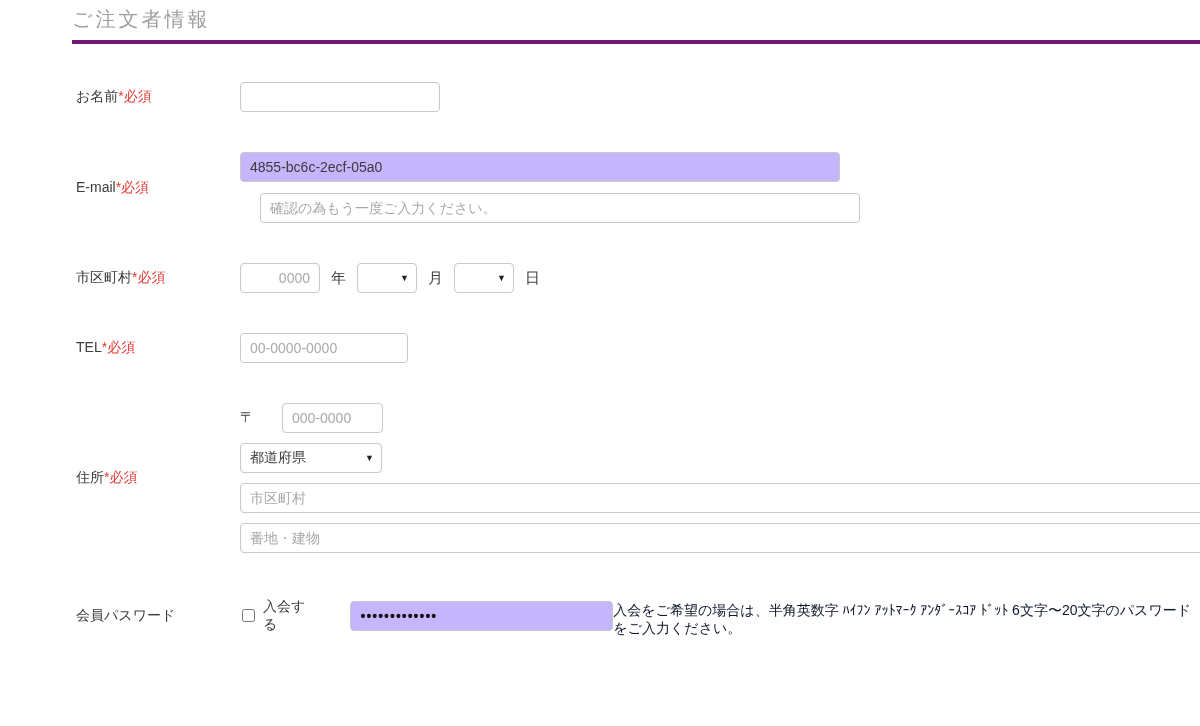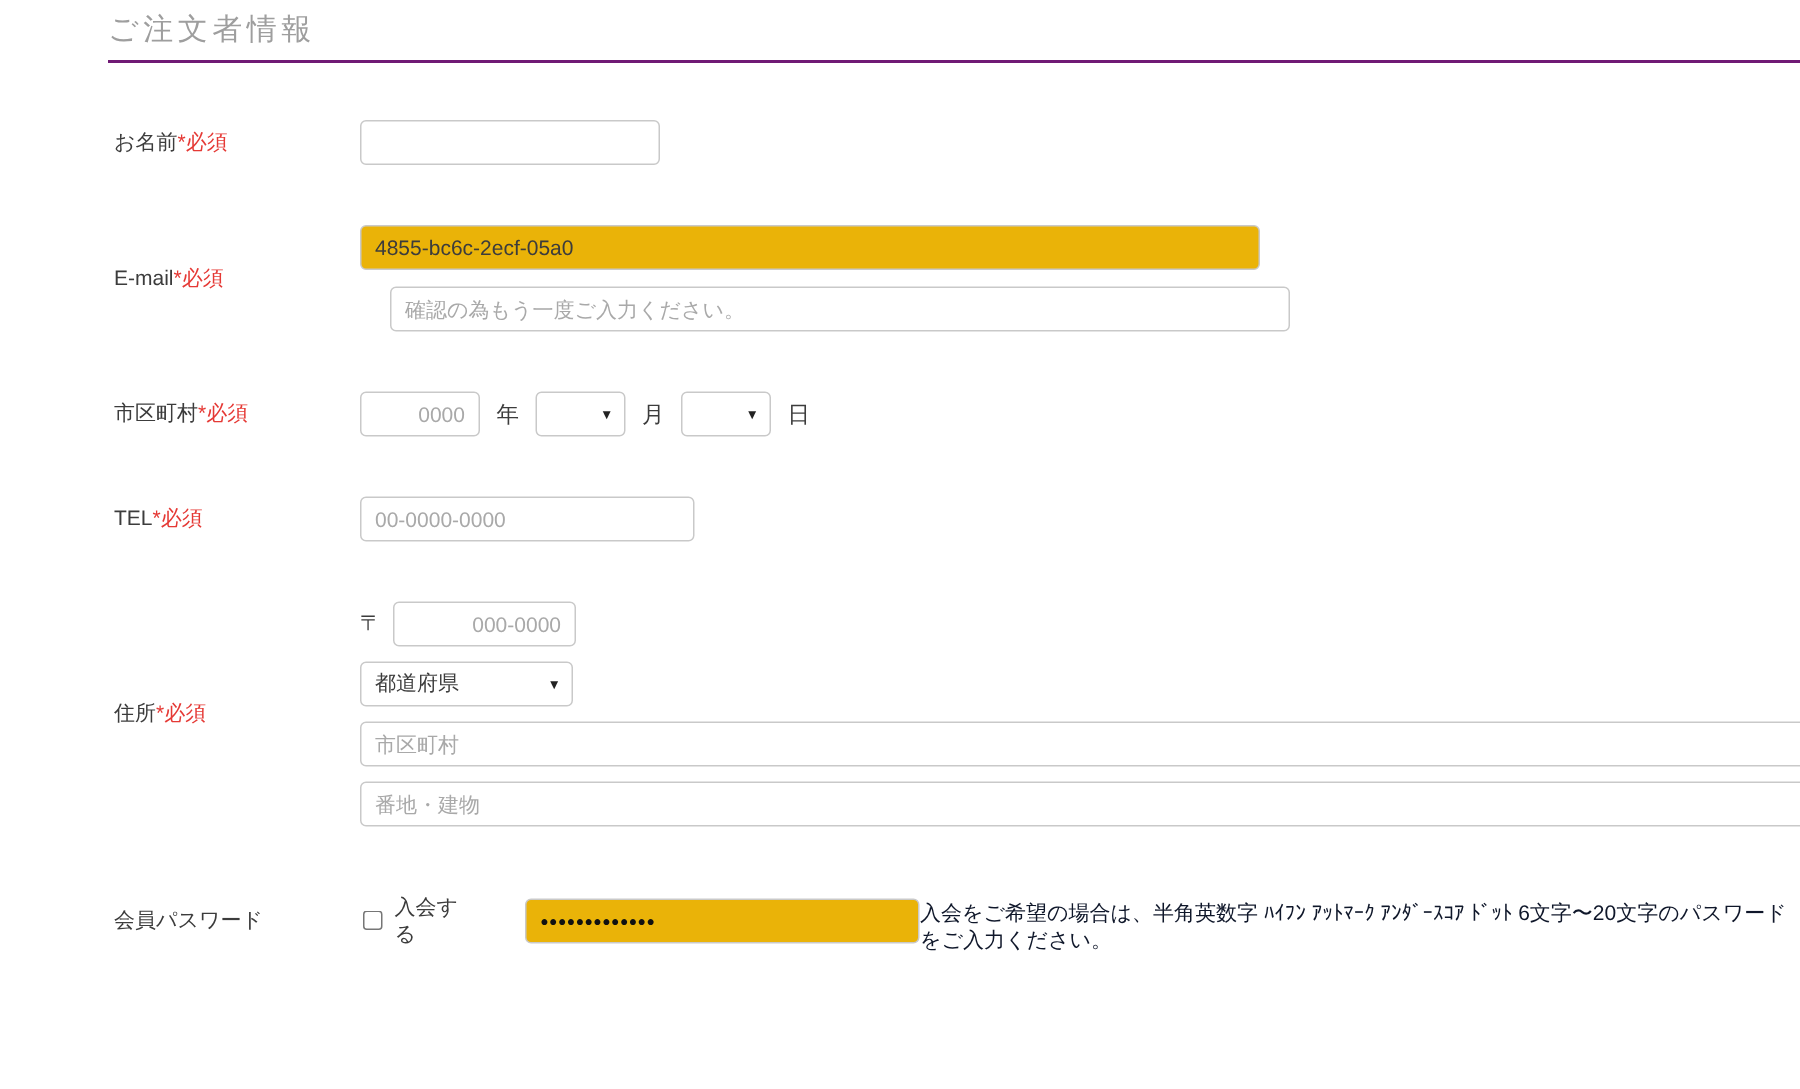--- a/index.html
+++ b/index.html
@@ -13,21 +13,21 @@
   }
   .container { padding: 6px 0 0 72px; }
 
   .page-title {
     font-size: 20px;
     font-weight: 400;
     color: #9e9e9e;
     letter-spacing: 3px;
     margin: 0;
     padding: 0 0 7px 0;
-    border-bottom: 2px solid #701a75;
+    border-bottom: 4px solid #701a75;
   }
 
   .form-area { padding-top: 38px; }
 
   .row { display: flex; align-items: center; margin-bottom: 40px; }
   .label-cell { flex: 0 0 168px; font-size: 14px; padding-left: 4px; }
   .label-text { color: #3c3c3c; }
   .required { color: #e53935; }
 
   .ipt {
@@ -39,26 +39,26 @@
     color: #3c3c3c;
     background: #ffffff;
     outline: none;
     font-family: inherit;
   }
   .ipt::placeholder { color: #a9a9a9; opacity: 1; }
 
   .w-name  { width: 200px; }
   .w-email { width: 600px; }
   .w-year  { width: 80px; text-align: right; }
-  .w-tel   { width: 223px; }
-  .w-postal{ width: 122px; text-align: right; }
+  .w-tel   { width: 168px; }
+  .w-postal{ width: 101px; text-align: left; margin-left: 20px; }
   .w-wide  { width: 1150px; }
   .w-pass  { width: 298px; }
 
-  .autofill { background: #eab308; }
+  .autofill { background: #c4b5fd; }
   .pass-dots { font-weight: 700; letter-spacing: 1px; color: #111; }
 
   .stack { display: flex; flex-direction: column; }
   .stack .ipt + .ipt { margin-top: 11px; margin-left: 20px; }
 
   
   .sel {
     display: inline-flex;
     align-items: center;
     justify-content: space-between;

